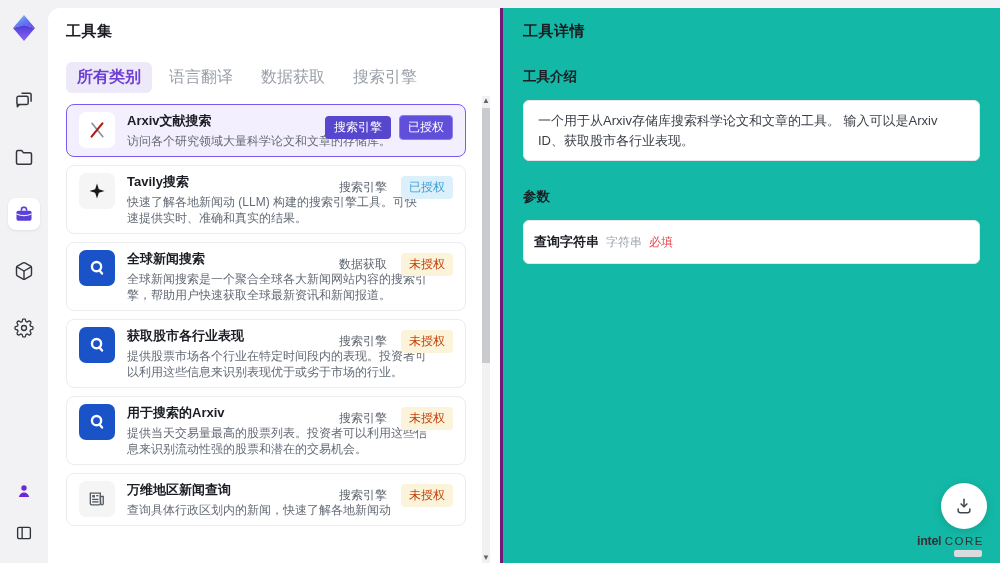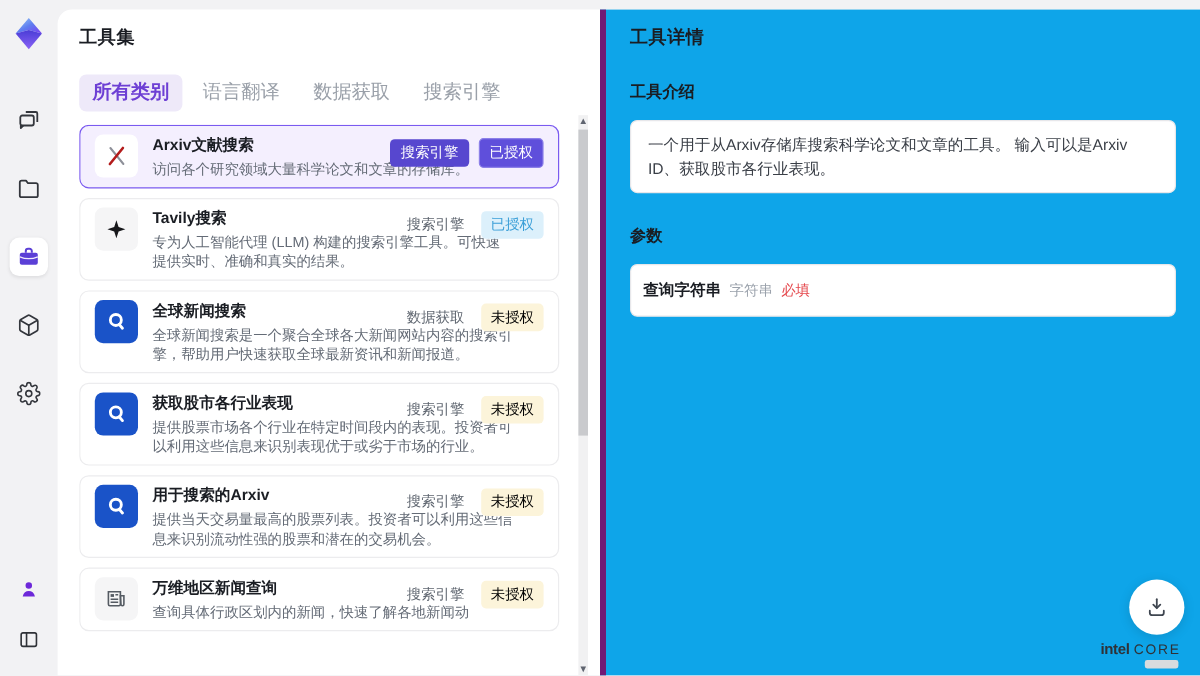--- a/index.html
+++ b/index.html
@@ -27,32 +27,32 @@
   .card.selected { background:#f4effe; border:1.5px solid #7a5af0; }
   .t-icon { width:36px; height:36px; flex:0 0 36px; border-radius:7px; background:#f5f5f6; display:flex; align-items:center; justify-content:center; }
   .t-icon.blue { background:#1a53c8; }
   .t-body { min-width:0; }
   .t-title { font-size:13px; font-weight:700; line-height:16px; margin-top:1px; }
   .t-desc { font-size:12px; color:#646b76; line-height:16px; margin-top:4px; width:300px; }
   .badges { position:absolute; top:10px; right:12px; display:flex; gap:8px; align-items:center; }
   .cat { font-size:12px; color:#5f6670; padding:3px 6px; border-radius:4px; white-space:nowrap; }
   .status { font-size:12px; padding:3px 8px; border-radius:4px; white-space:nowrap; }
   .status.auth { background:#dcf0fb; color:#3b9fd8; }
-  .status.unauth { background:#fcf4da; color:#000000;font-family:Liberation Serif, serif; }
+  .status.unauth { background:#fcf4da; color:#c2410c;font-family:Liberation Serif, serif; }
   .card.selected .cat { background:#5747cf; color:#fff; padding:3px 9px; }
   .card.selected .status { background:#5f4fdb; color:#fff; border:1px solid #8c80e8; }
 
   
   .scrollbar { position:absolute; top:88px; bottom:0; right:10px; width:8px; background:#f1f1f2; display:flex; flex-direction:column; align-items:center; }
   .sb-arrow { font-size:8px; color:#606570; line-height:10px; height:10px; cursor:pointer; }
   .sb-thumb { width:8px; height:255px; background:#c9cacd; border-radius:0px; margin-top:2px; cursor:pointer; }
   .sb-spacer { flex:1; }
 
   
-  .detail-panel { flex:1; background:#0ea5e9; margin-top:8px; border-left:5px solid #701a75; padding:14px 20px 0 20px; position:relative; }
+  .detail-panel { flex:1; background:#14b8a6; margin-top:8px; border-left:3px solid #701a75; padding:14px 20px 0 20px; position:relative; }
   .detail-title { font-size:15px; font-weight:700; letter-spacing:.5px; }
   .section-h { font-size:13.5px; font-weight:700; margin-top:27px; }
   .intro-box { margin-top:14px; background:#fff; border:1px solid #e7e7ea; border-radius:6px; padding:10px 14px; font-size:13px; color:#3a3f47; line-height:1.5; }
   .param-box { margin-top:14px; background:#fff; border:1px solid #e7e7ea; border-radius:6px; padding:12px 10px; }
   .param-head { display:flex; align-items:baseline; gap:7px; }
   .param-name { font-size:13px; font-weight:700; }
   .param-type { font-size:12px; color:#9aa1ab; }
   .param-req { font-size:12px; color:#e5484d; }
   .param-desc { font-size:12.5px; color:#4a5058; margin-top:9px; }
 
@@ -167,21 +167,21 @@
       </div>
 
       <div class="card">
         <div class="t-icon">
           <svg width="20" height="20" viewBox="0 0 24 24">
             <polygon points="12,3 14.2,9.8 21,12 14.2,14.2 12,21 9.8,14.2 3,12 9.8,9.8" fill="#17181b"></polygon>
           </svg>
         </div>
         <div class="t-body">
           <div class="t-title">Tavily搜索</div>
-          <div class="t-desc">专为人工智能代理 (LLM) 构建的搜索引擎工具。可快速提供实时、准确和真实的结果。</div>
+          <div class="t-desc">快速了解各地新闻动 (LLM) 构建的搜索引擎工具。可快速提供实时、准确和真实的结果。</div>
         </div>
         <div class="badges">
           <span class="cat">搜索引擎</span>
           <span class="status auth">已授权</span>
         </div>
       </div>
 
       <div class="card">
         <div class="t-icon blue">
           <svg width="22" height="22" viewBox="0 0 24 24" fill="none">

